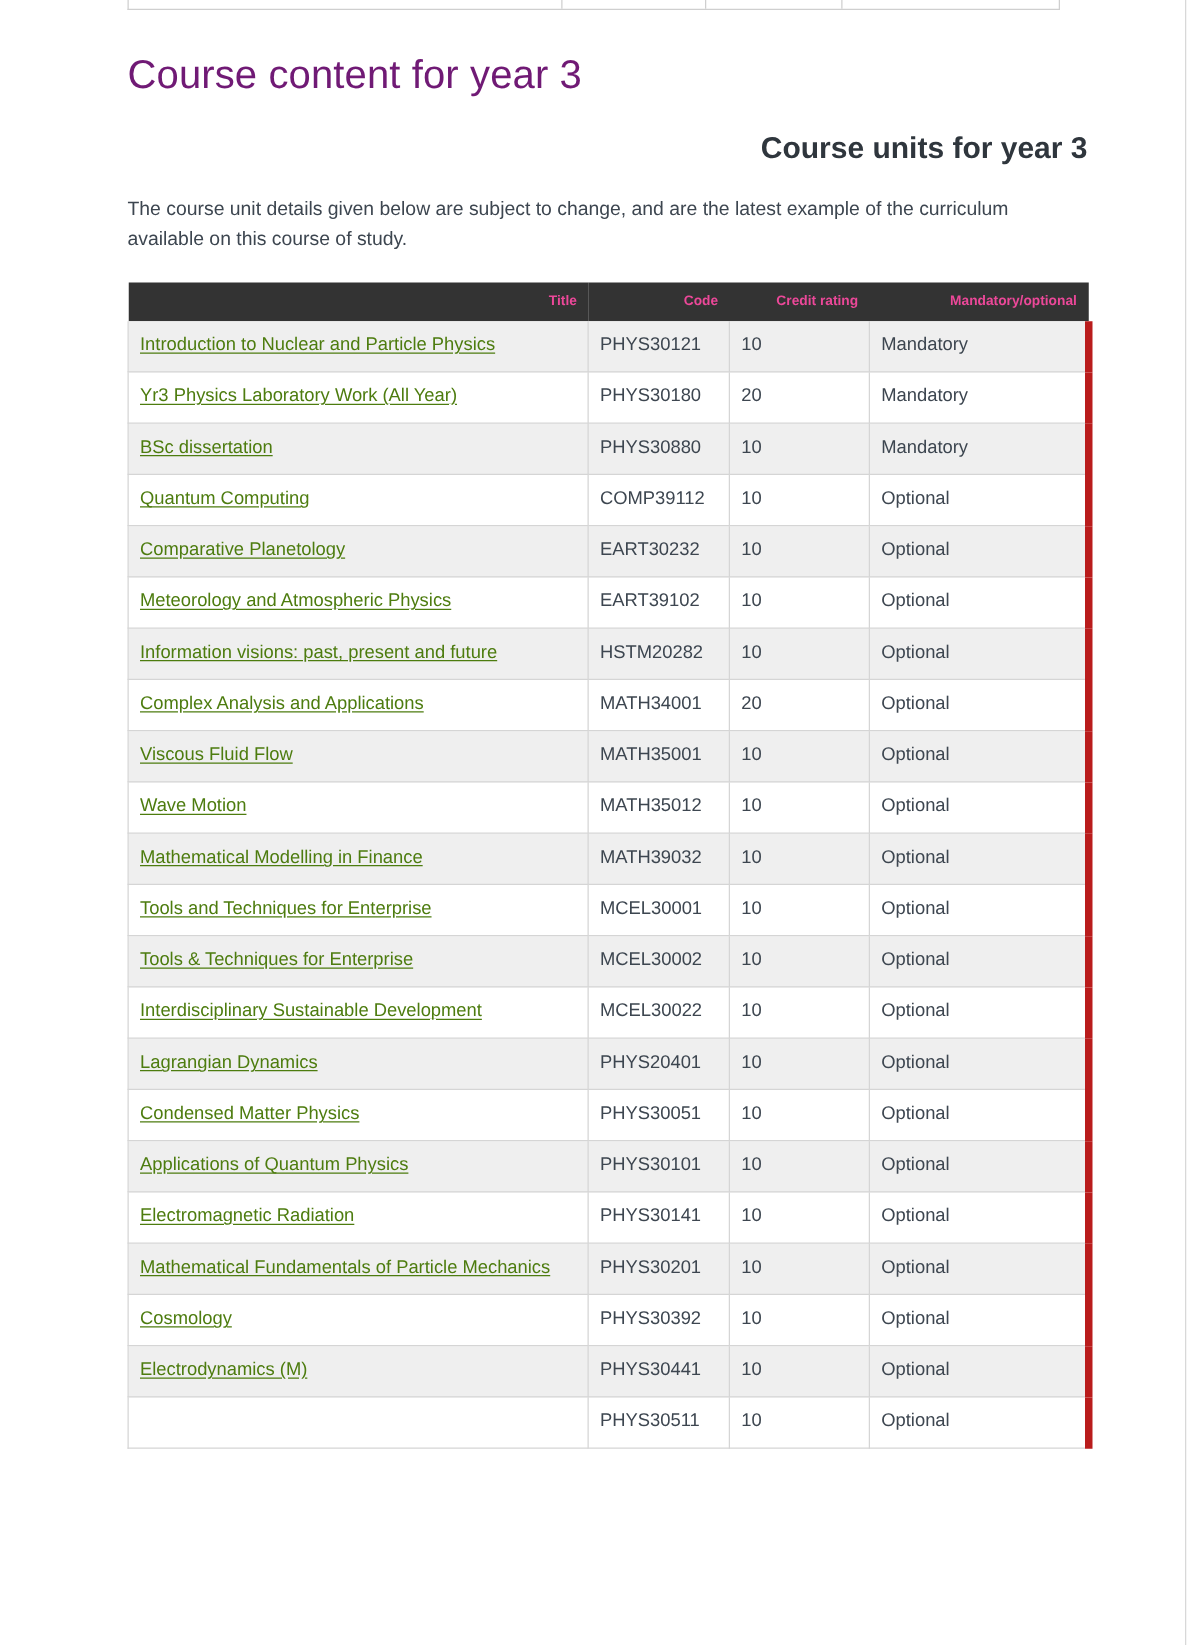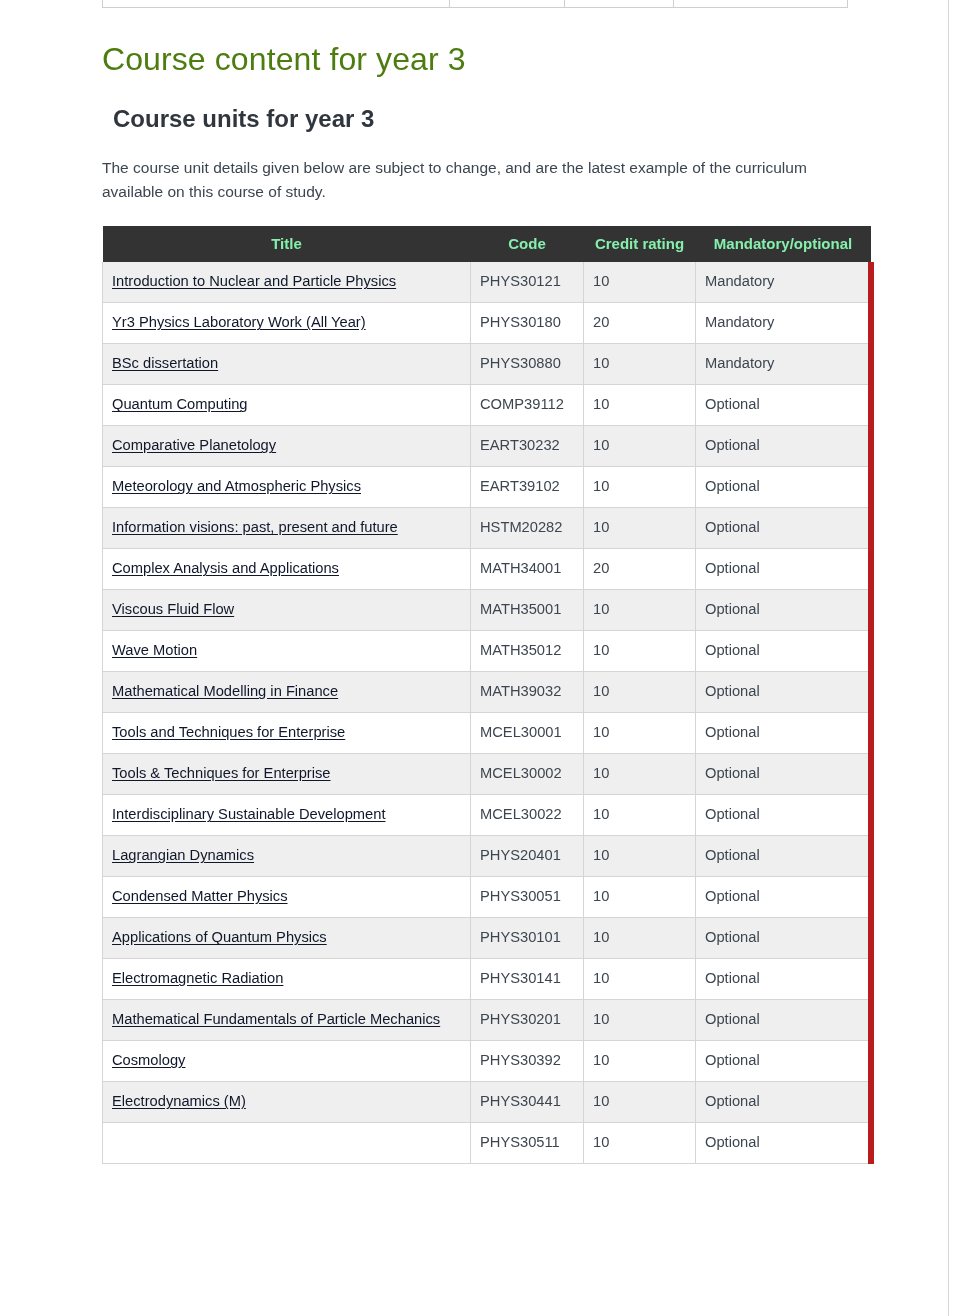--- a/index.html
+++ b/index.html
@@ -47,54 +47,55 @@
   }
   .prev-table-frag .pc:last-child { border-right: none; }
   .pc1 { width: 348px; }
   .pc2 { width: 115px; }
   .pc3 { width: 110px; }
   .pc4 { width: 173px; }
 
   h1.page-title {
     font-size: 32px;
     font-weight: 400;
-    color: #4d7c0f;
+    color: #701a75;
     margin: 32px 0 0 0;
     line-height: 1.2;
     letter-spacing: 0.1px;
   }
   h2.section-title {
     font-size: 24px;
     font-weight: 600;
     color: #2f363d;
     margin: 26px 0 0 11px;
     line-height: 1.25;
+    text-align: right;
   }
   p.intro {
     font-size: 15.5px;
     line-height: 24px;
     color: #3d4650;
     margin: 22px 0 16px 0;
     width: 770px;
   }
 
   table.units {
     border-collapse: collapse;
     width: 768px;
     margin-top: 22px;
     table-layout: fixed;
     font-size: 14.7px;
   }
   table.units thead th {
     background: #333333;
-    color: #86efac;
+    color: #ec4899;
     font-weight: 700;
-    text-align: center;
+    text-align: right;
     padding: 9px 9px 10px 9px;
-    font-size: 15px;
+    font-size: 11px;
     vertical-align: middle;
     border: none;
   }
   table.units tbody td {
     padding: 9px 9px 10px 9px;
     border: 1px solid #d5d5d5;
     border-top: none;
     vertical-align: top;
     line-height: 21px;
     color: #3d4650;
@@ -103,21 +104,21 @@
   table.units tbody tr:nth-child(even) td { background: #ffffff; }
   table.units tbody tr td:first-child { border-left: 1px solid #d5d5d5; }
   table.units tbody tr td:last-child { border-right: 6px solid #b91c1c; }
 
   col.c-title { width: 368px; }
   col.c-code  { width: 113px; }
   col.c-cred  { width: 112px; }
   col.c-mand  { width: 175px; }
 
   a.unit-link {
-    color: #0f172a;
+    color: #4d7c0f;
     text-decoration: underline;
     text-underline-offset: 2px;
   }
 </style>
 </head>
 <body>
 
 <div class="page-edge"></div>
 
 <div class="content">

